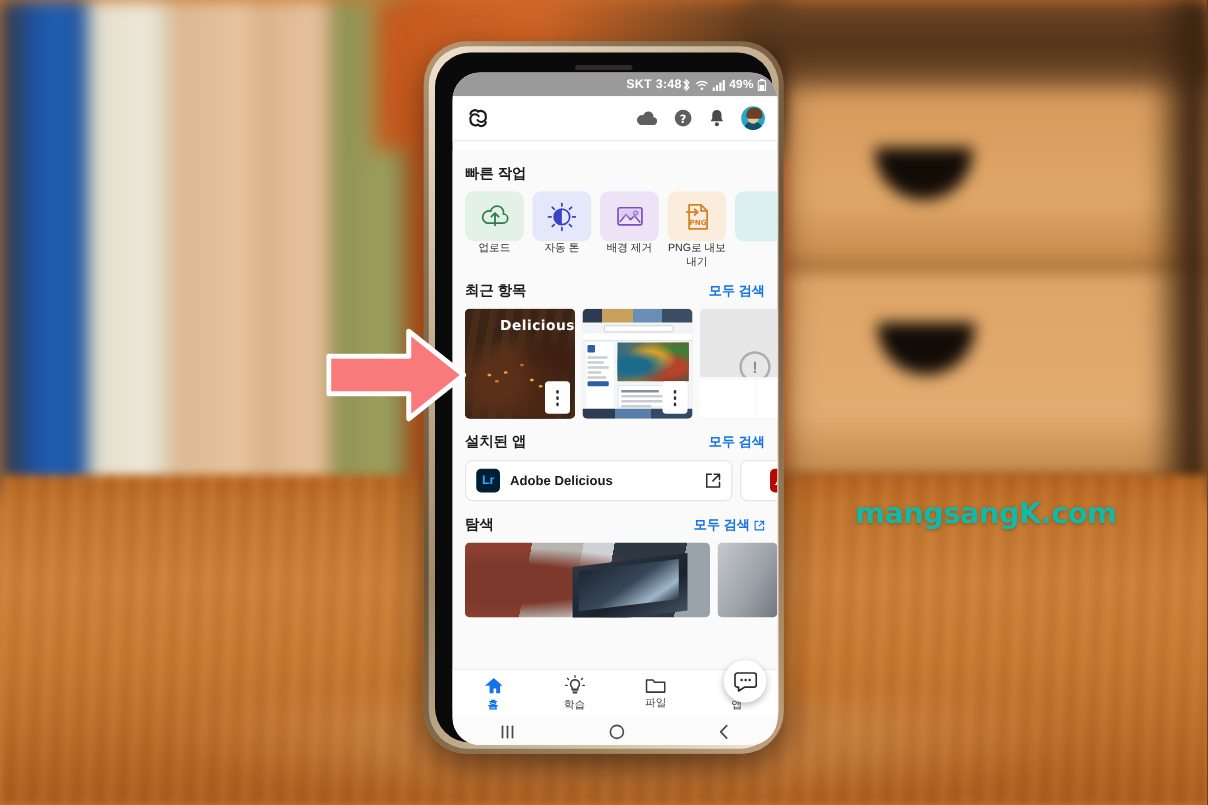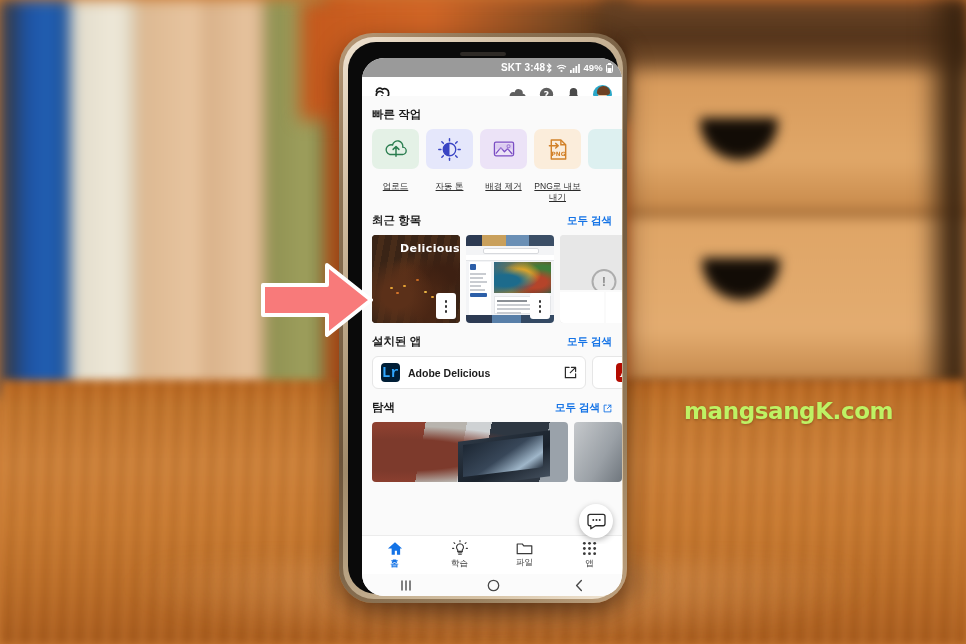--- a/index.html
+++ b/index.html
@@ -206,21 +206,21 @@
     position: absolute;
     left: 2px; bottom: 0;
     width: 15px; height: 7px;
     border-radius: 7px 7px 0 0;
     background: #13506b;
   }
 
   
   #app-content {
     position: absolute;
-    left: 0; top: 38px;
+    left: 0; top: 62px;
     width: 260px;
     height: 448px;
     background: #fafafa;
     overflow: hidden;
   }
   .section-head {
     display: flex;
     align-items: baseline;
     justify-content: space-between;
     padding: 11px 10px 7px 10px;
@@ -251,25 +251,24 @@
     text-align: center;
   }
   .qa-tile {
     width: 47px; height: 40px;
     border-radius: 7px;
     display: flex;
     align-items: center;
     justify-content: center;
   }
   .qa-label {
-    margin-top: 12px;
+    margin-top: 0;
     font-size: 8.5px;
     color: #2b2b2b;
     line-height: 1.25;
-    text-decoration: underline;
   }
 
   
   #recent-row {
     display: flex;
     gap: 6px;
     padding: 0 0 0 10px;
   }
   .recent-card {
     width: 88px; height: 88px;
@@ -391,21 +390,21 @@
     align-items: center;
     padding: 0 8px;
     gap: 8px;
   }
   #app-card-lr { width: 196px; }
   #app-card-ac { width: 48px; justify-content: center; }
   .app-icon {
     width: 19px; height: 19px;
     border-radius: 4px;
     display: flex; align-items: center; justify-content: center;
-    font-size: 14px; font-weight: bold; font-family: Liberation Mono, monospace;
+    font-size: 10px; font-weight: bold;
   }
   #icon-lr { background: #001e36; color: #31a8ff; }
   #icon-ac { background: #b30b00; color: #fff; font-family: "DejaVu Serif", serif; font-size: 13px; }
   .app-name { font-size: 10.5px; font-weight: bold; color: #1b1b1b; flex: 1; }
 
   
   #explore-row {
     display: flex;
     gap: 6px;
     padding: 0 0 0 10px;
@@ -498,21 +497,21 @@
     width: 112px;
     height: 78px;
     z-index: 30;
   }
   #watermark {
     position: absolute;
     left: 684px;
     top: 398px;
     font-size: 23px;
     font-weight: bold;
-    color: #bef264;
+    color: #14b8a6;
     letter-spacing: -0.4px;
     text-shadow: 0 1px 3px rgba(90,40,10,.45);
     z-index: 30;
     font-family: "DejaVu Sans", sans-serif;
   }
 </style>
 </head>
 <body>
 
 <div id="scene">

